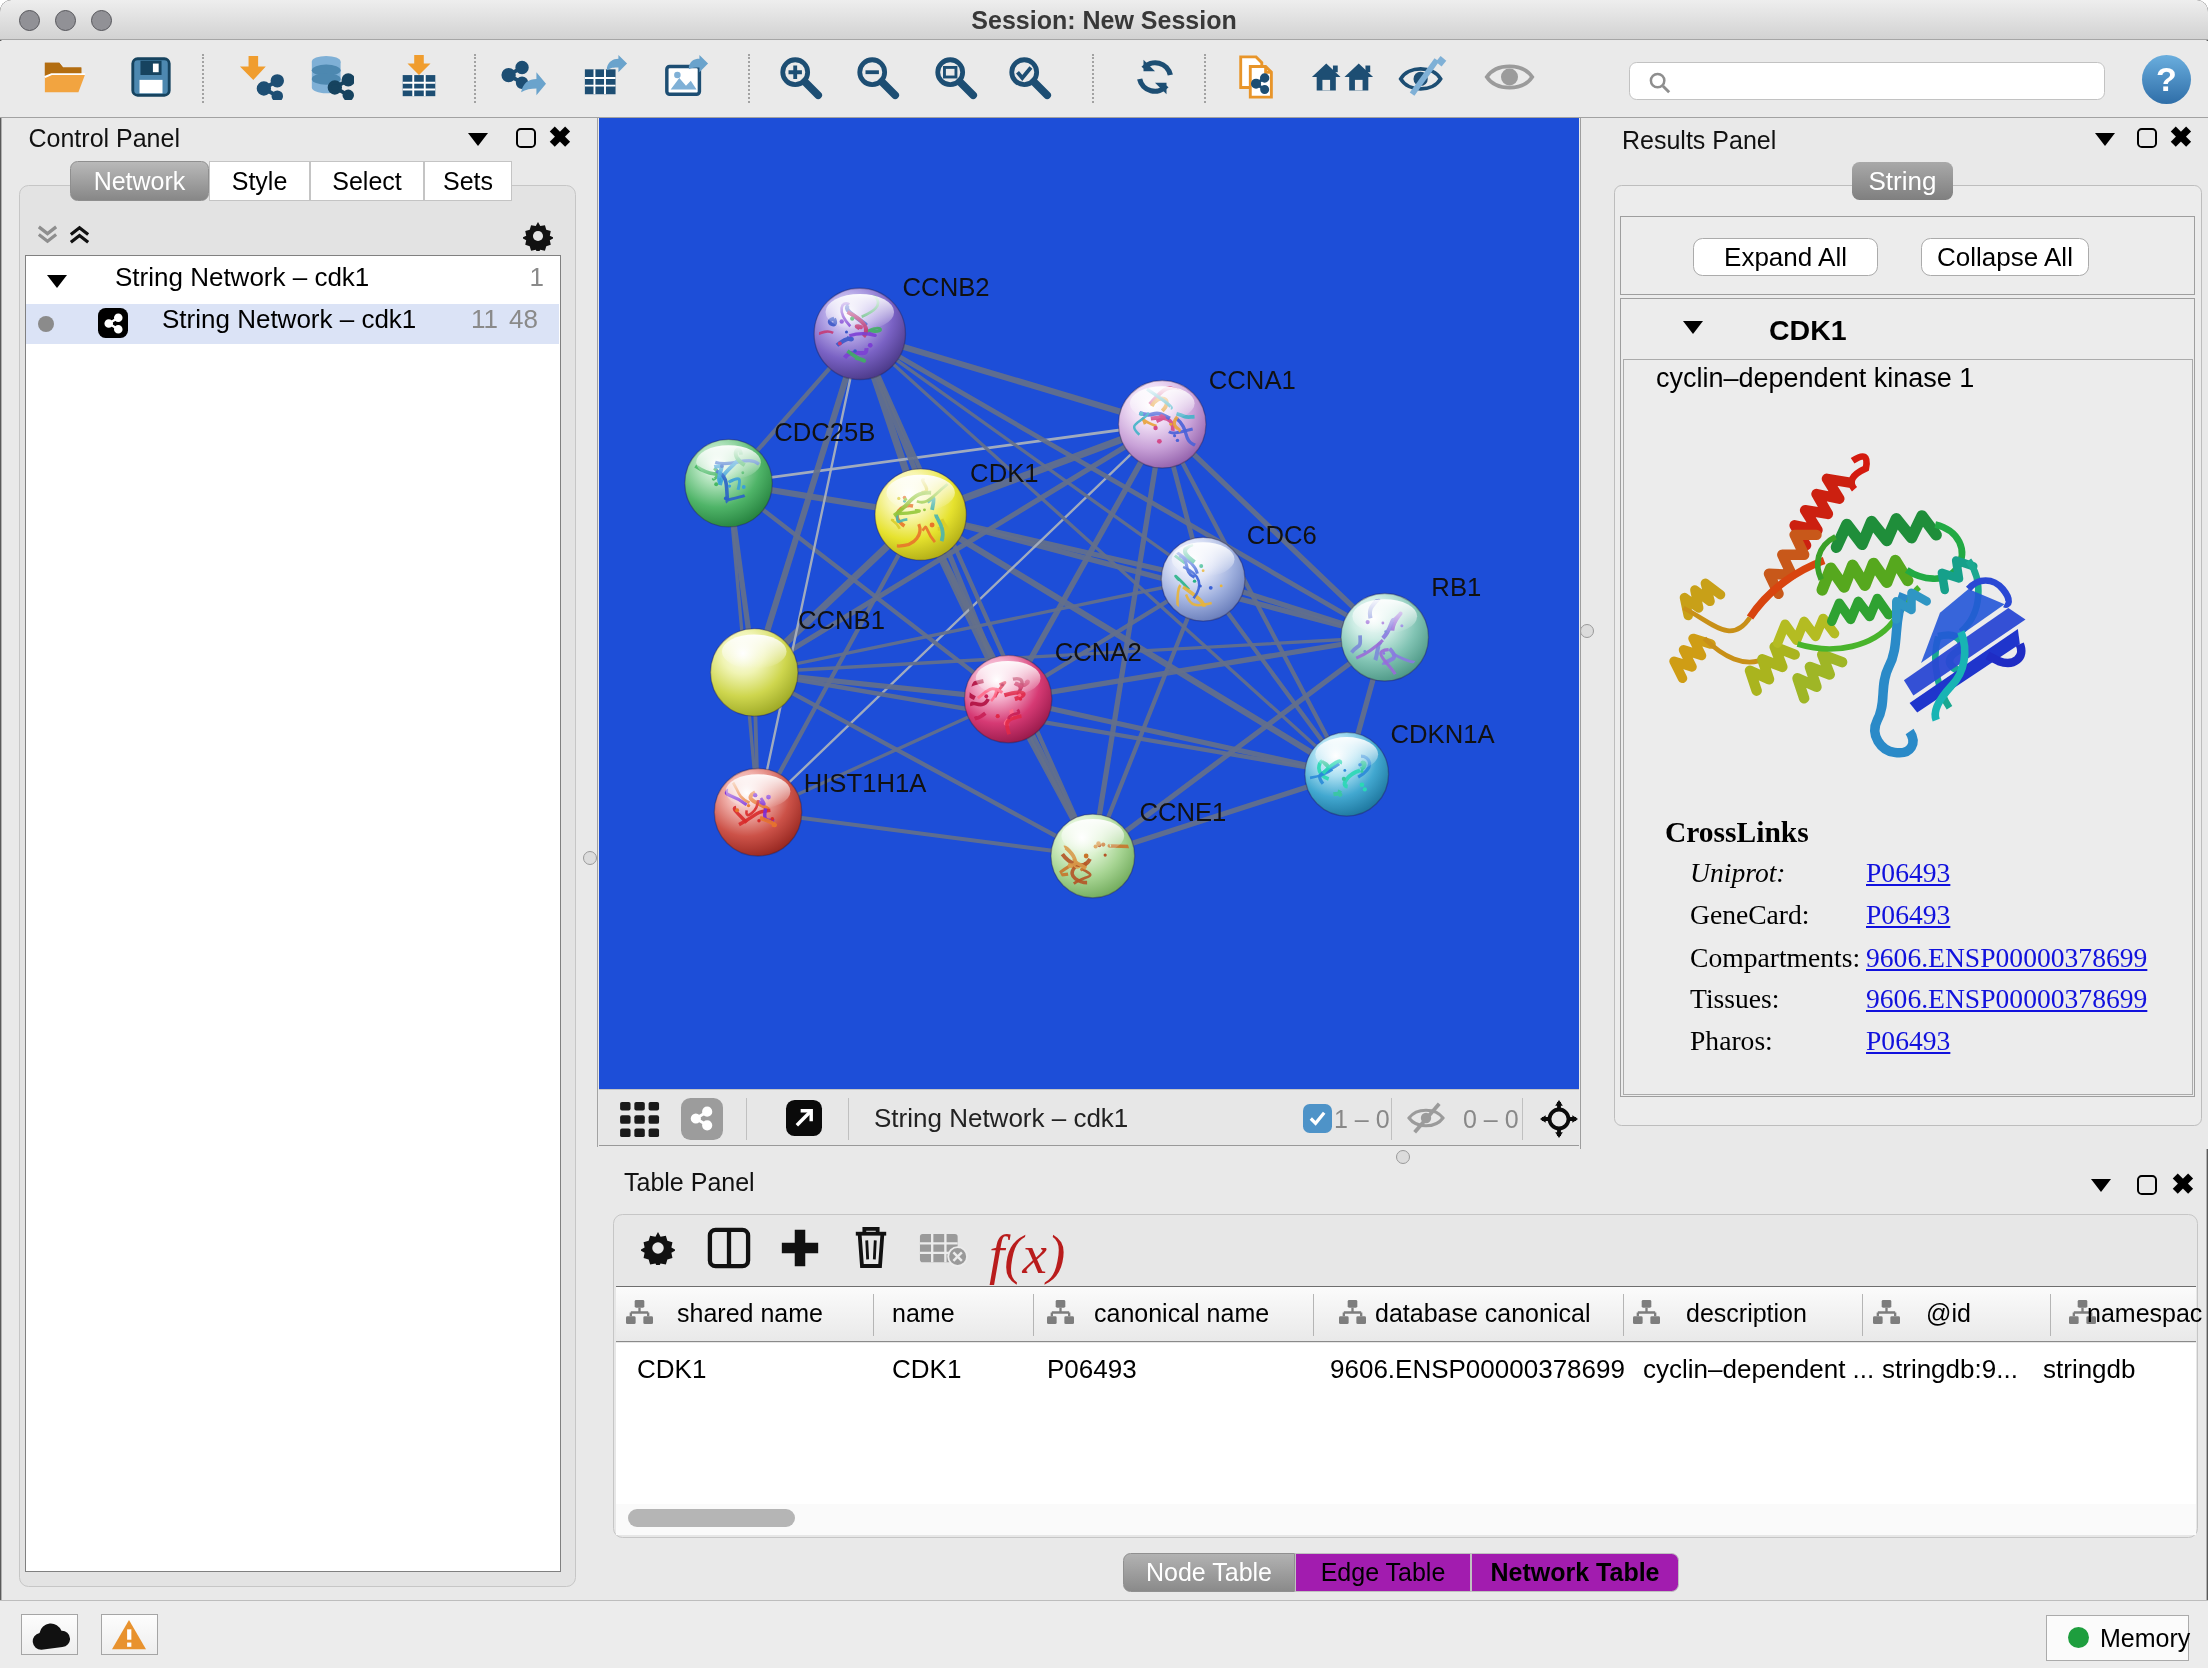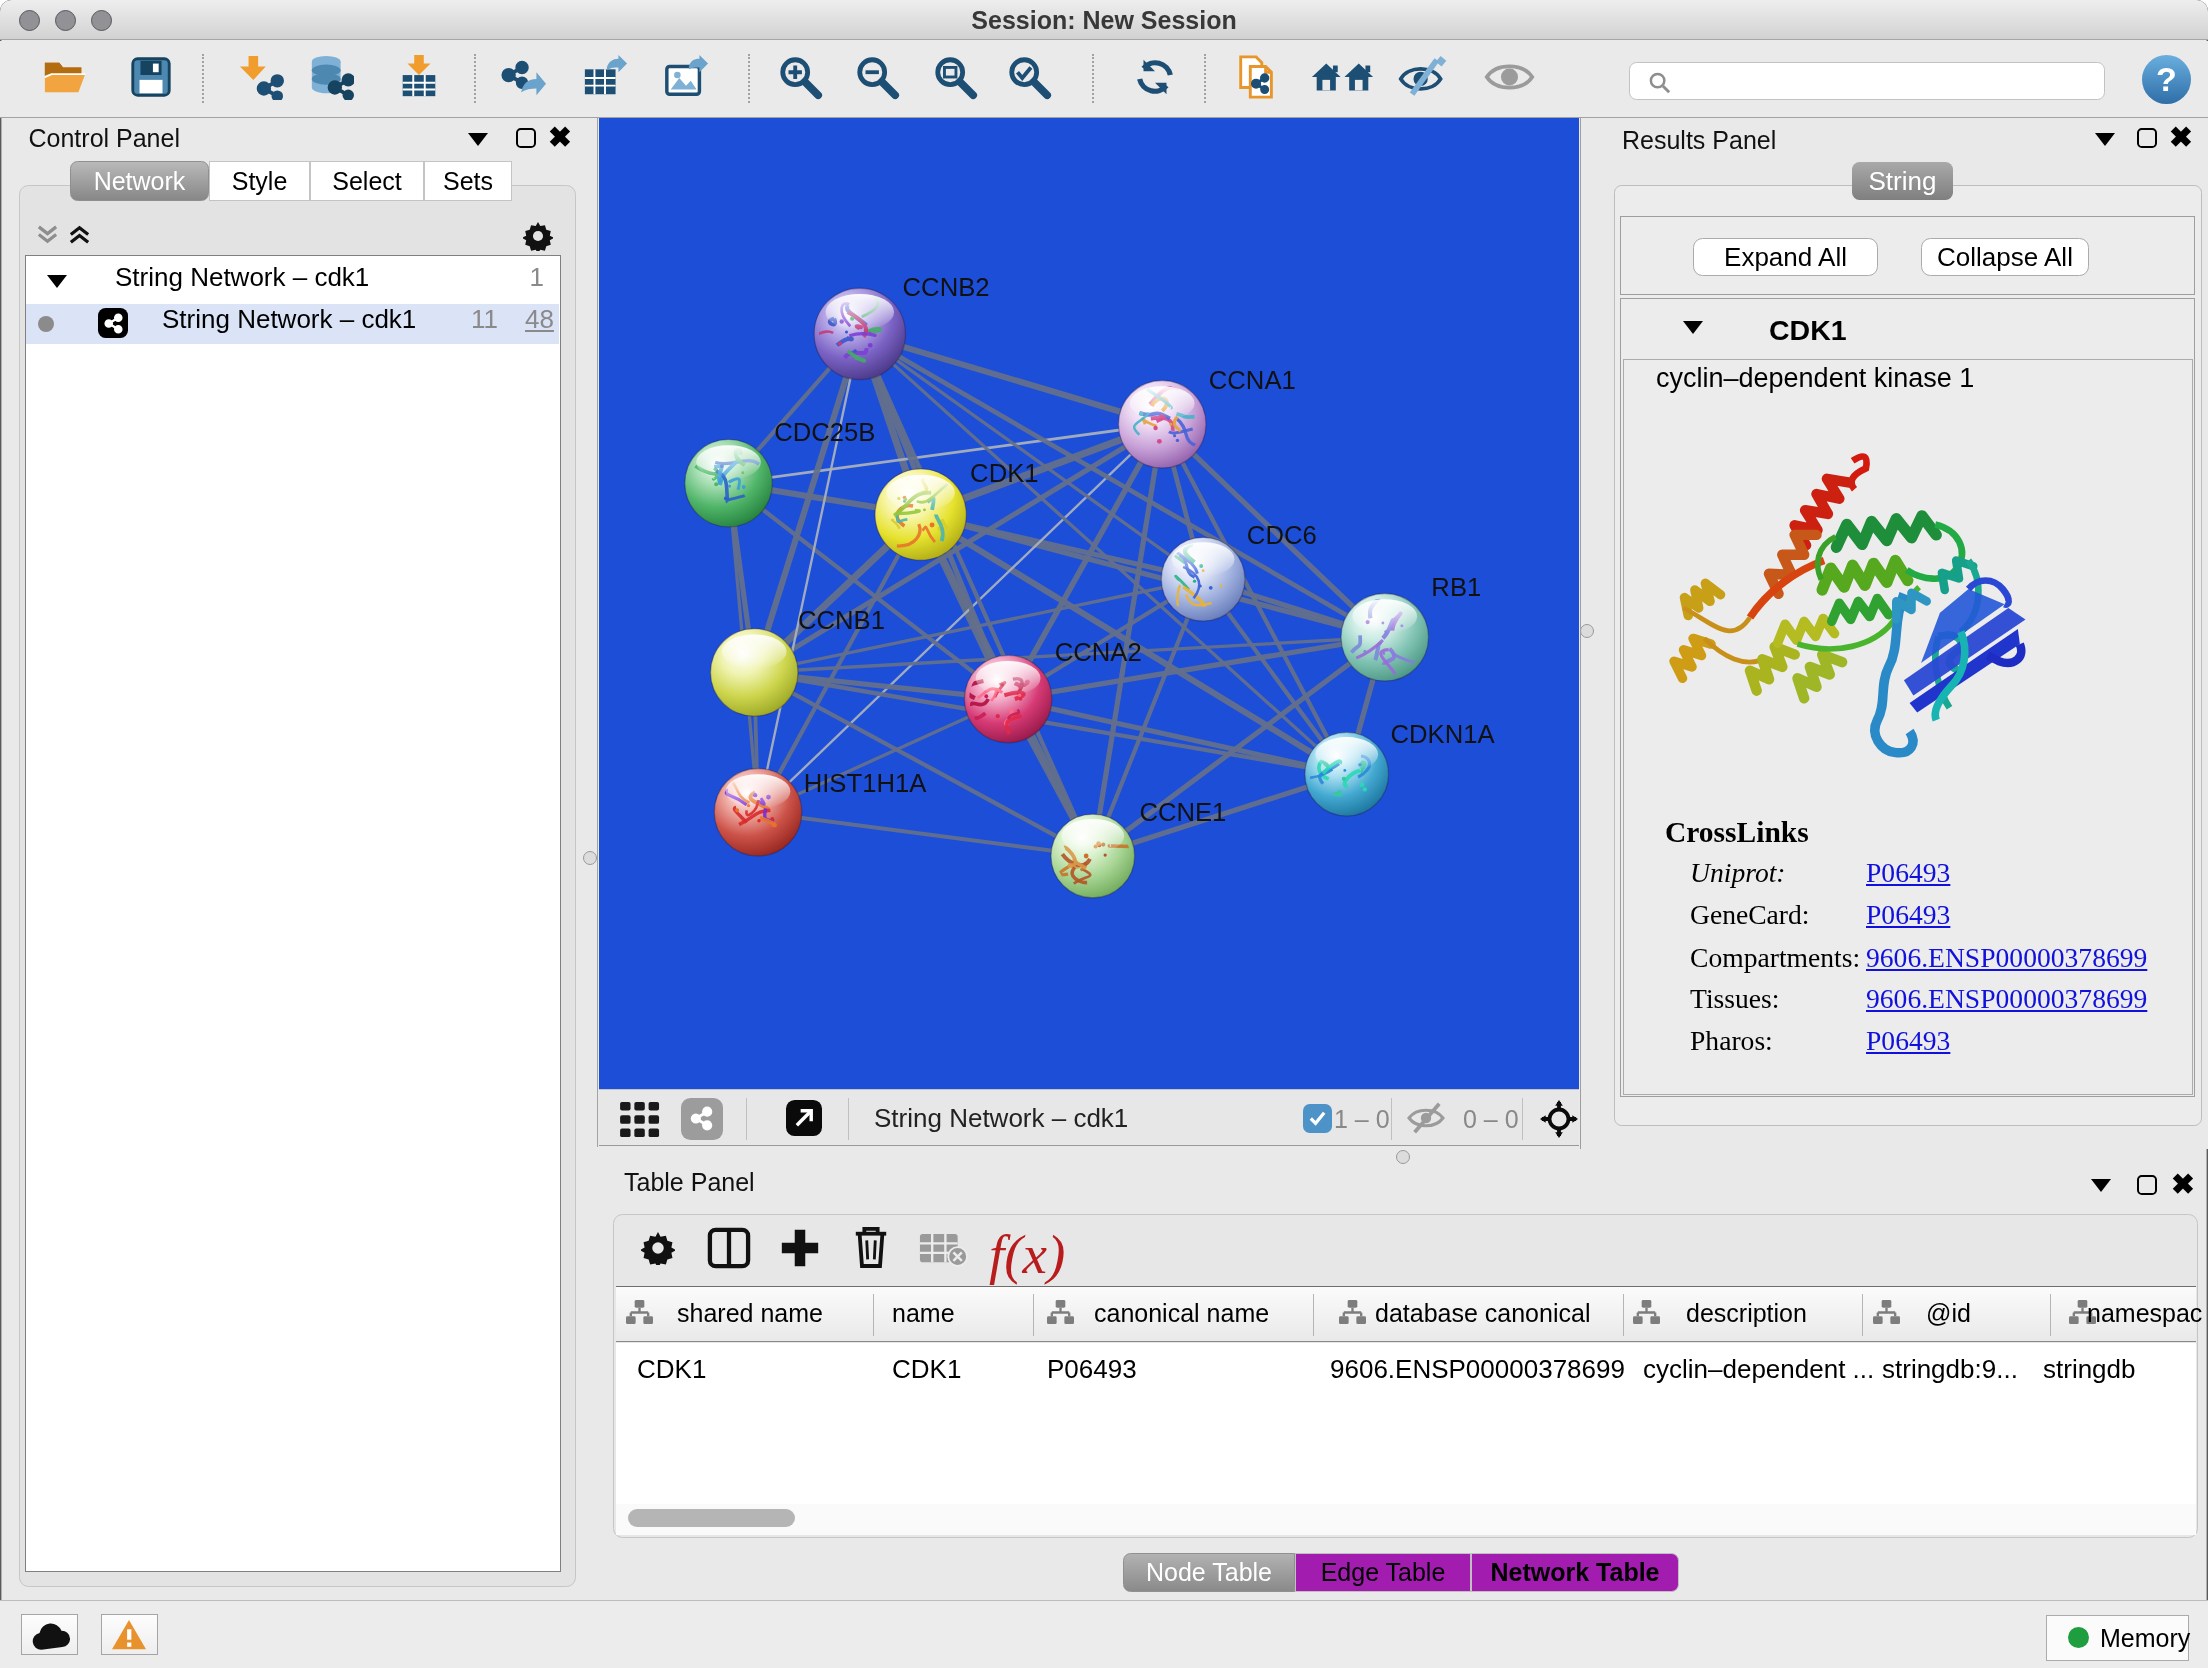--- a/index.html
+++ b/index.html
@@ -283,21 +283,21 @@
     <svg style="position:absolute;left:77px;top:8.6px;" width="21" height="21" viewBox="0 0 22 22">
           <g stroke="#fff" stroke-width="2.6" fill="#fff">
             <path d="M6 11 L16 5 M6 11 L16 17" fill="none"></path>
             <circle cx="6" cy="11" r="3.2"></circle>
             <circle cx="16" cy="5" r="3.2"></circle>
             <circle cx="16" cy="17" r="3.2"></circle>
           </g>
         </svg>
     <span style="position:absolute;left:136px;">String Network – cdk1</span>
     <span class="gray" style="position:absolute;left:445px;">11</span>
-    <span class="gray" style="position:absolute;left:499px;text-decoration:underline;">48</span>
+    <span class="gray" style="position:absolute;left:483px;">48</span>
   </div>
 </div>
 
 <div id="netcanvas" class="abs">
       <svg id="netsvg" width="980" height="971" viewBox="0 0 1030 1021" style="position:absolute;left:0;top:0;">
 <defs>
 <linearGradient id="gloss" x1="0" y1="0" x2="0" y2="1">
             <stop offset="0" stop-color="#ffffff" stop-opacity="0.95"></stop>
             <stop offset="0.75" stop-color="#ffffff" stop-opacity="0.25"></stop>
             <stop offset="1" stop-color="#ffffff" stop-opacity="0"></stop>

